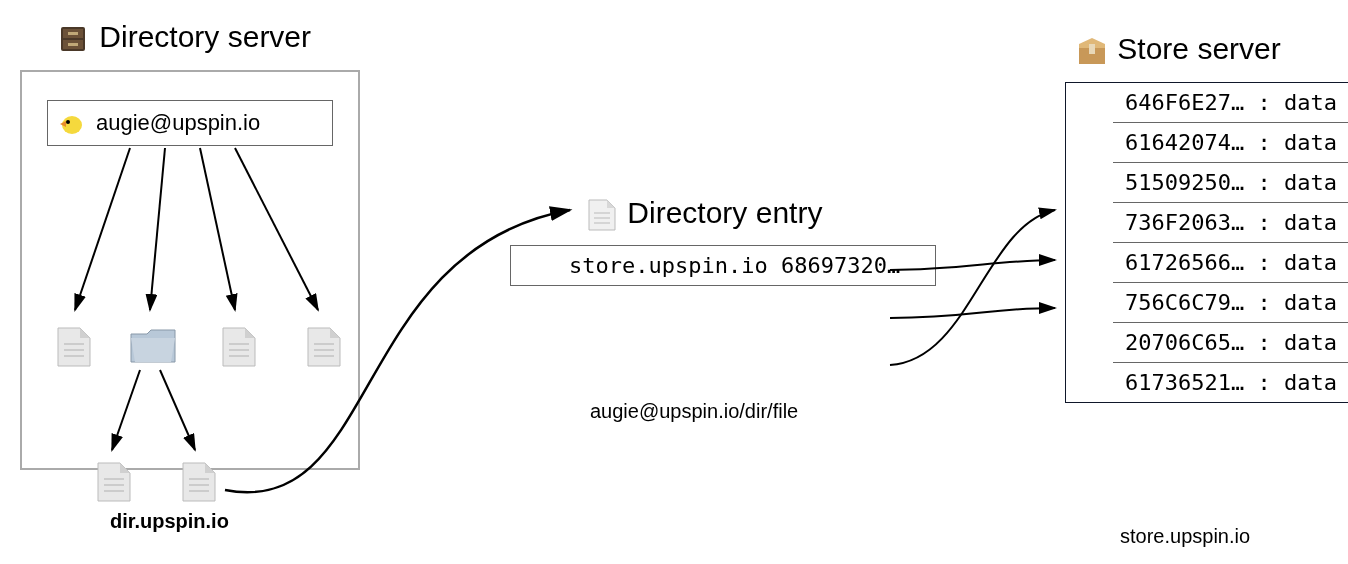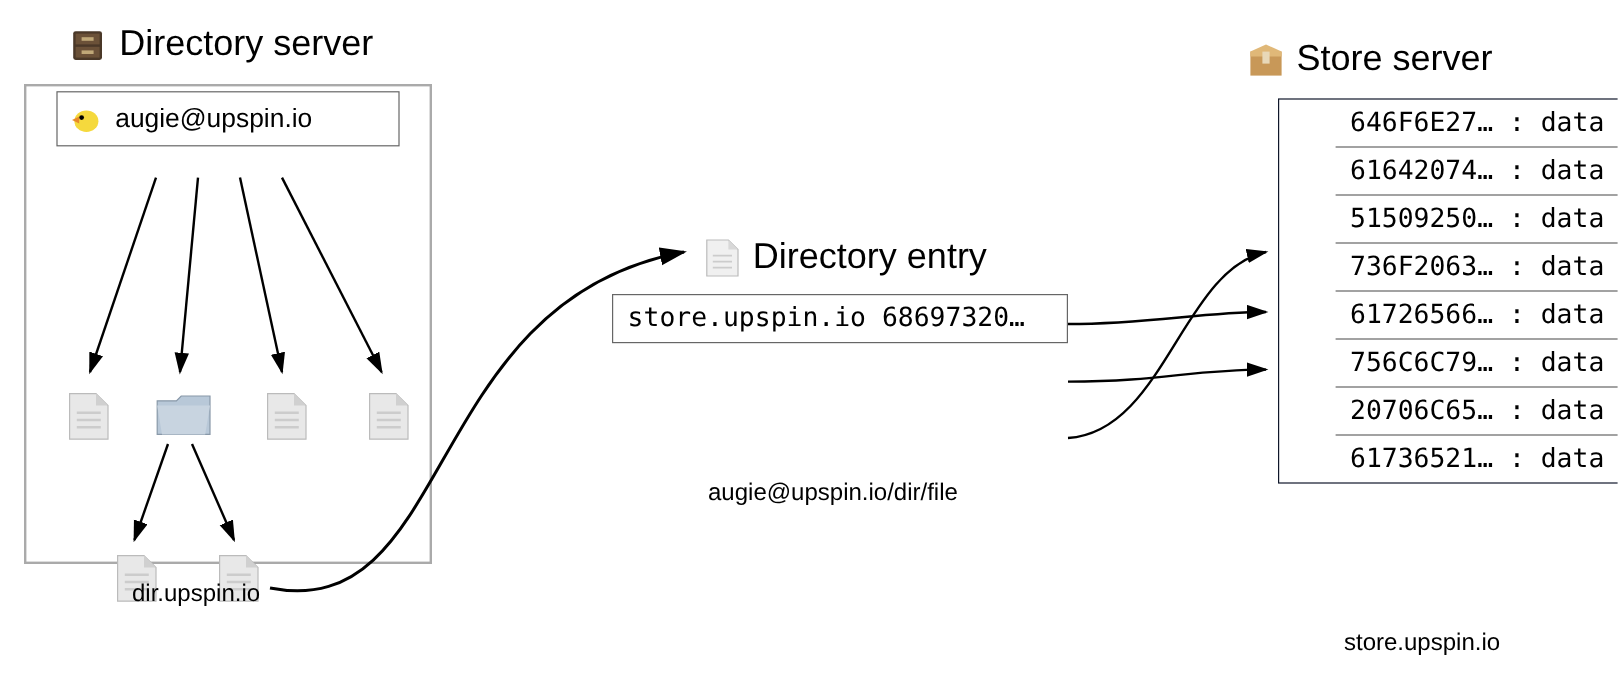--- a/index.html
+++ b/index.html
@@ -27,38 +27,39 @@
     position: absolute;
   }
   .dir-box {
     position: absolute;
     left: 20px;
     top: 70px;
     width: 340px;
     height: 400px;
     border: 2px solid #aaa;
     box-sizing: border-box;
-    padding: 4px 15px;
+    padding: 28px 15px;
   }
   .user-box {
     border: 1px solid #666;
     padding: 8px 10px;
     display: flex;
     align-items: center;
     gap: 10px;
     font-size: 22px;
     margin: 0 10px;
   }
   .entry-table {
     position: absolute;
     left: 510px;
     top: 245px;
     width: 378px;
     border: 1px solid #666;
     border-collapse: collapse;
+    padding-left: 46px;
   }
   .entry-table .row,
   .store-table .row {
     border-bottom: 1px solid #666;
     padding: 7px 12px;
   }
   .entry-table .row:last-child,
   .store-table .row:last-child {
     border-bottom: none;
   }
@@ -140,40 +141,40 @@
   </svg>
   <svg class="icon" width="44" height="48" style="position:absolute; left:155px; top:385px;">
     <polygon points="6,6 28,6 38,16 38,44 6,44" fill="#e8e8e8" stroke="#bbb"></polygon>
     <polygon points="28,6 28,16 38,16" fill="#d0d0d0"></polygon>
     <line x1="12" y1="22" x2="32" y2="22" stroke="#ccc" stroke-width="2"></line>
     <line x1="12" y1="28" x2="32" y2="28" stroke="#ccc" stroke-width="2"></line>
     <line x1="12" y1="34" x2="32" y2="34" stroke="#ccc" stroke-width="2"></line>
   </svg>
 </div>
 
-<div class="caption" style="left:110px; top:484px;">dir.upspin.io</div>
+<div class="caption" style="left:110px; top:510px;font-weight:bold;">dir.upspin.io</div>
 
 <div class="title" style="left:585px; top:196px;">
   <svg class="icon" width="34" height="38" viewBox="0 0 34 38">
     <polygon points="4,4 22,4 30,12 30,34 4,34" fill="#f0f0f0" stroke="#bbb"></polygon>
     <polygon points="22,4 22,12 30,12" fill="#d8d8d8"></polygon>
     <line x1="9" y1="17" x2="25" y2="17" stroke="#ccc" stroke-width="1.5"></line>
     <line x1="9" y1="22" x2="25" y2="22" stroke="#ccc" stroke-width="1.5"></line>
     <line x1="9" y1="27" x2="25" y2="27" stroke="#ccc" stroke-width="1.5"></line>
   </svg>
   <span>Directory entry</span>
 </div>
 
 <div class="entry-table">
   <div class="row mono">store.upspin.io 68697320…</div>
 </div>
 
 <div class="caption" style="left:590px; top:400px;">augie@upspin.io/dir/file</div>
 
-<div class="title" style="left:1038px; top:32px;">
+<div class="title" style="left:1075px; top:32px;">
   <svg class="icon" width="34" height="34" viewBox="0 0 34 34">
     <rect x="4" y="10" width="26" height="20" fill="#c89858"></rect>
     <polygon points="4,10 17,4 30,10 30,14 4,14" fill="#e0b878"></polygon>
     <rect x="14" y="10" width="6" height="10" fill="#e8d8b8"></rect>
   </svg>
   <span>Store server</span>
 </div>
 
 <div class="store-table">
   <div class="row mono">646F6E27… : data</div>

